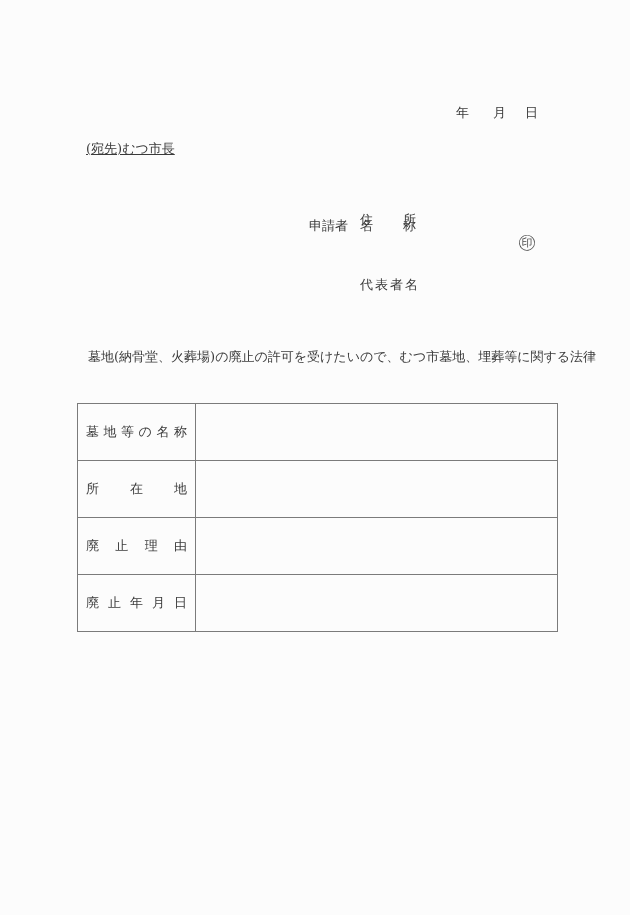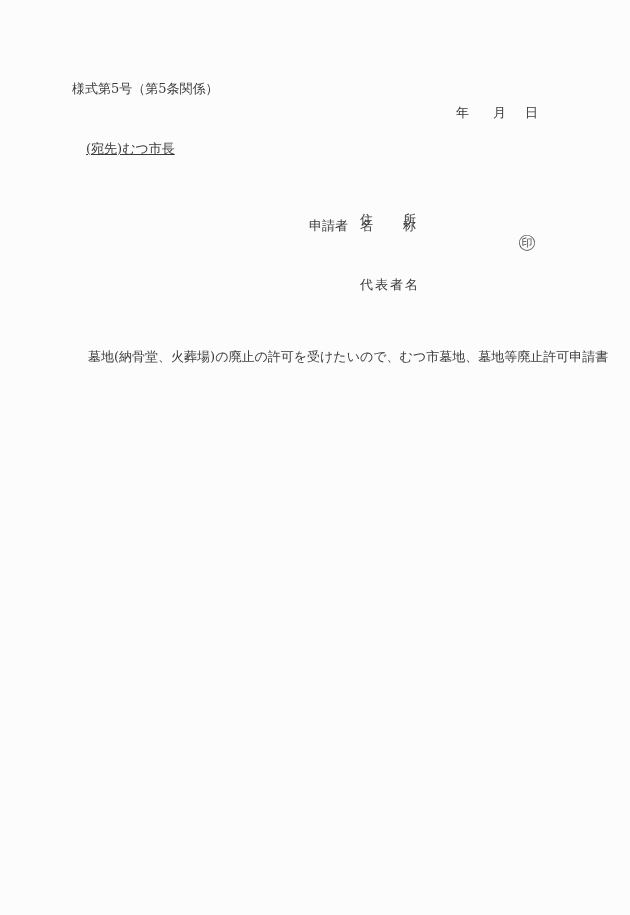--- a/index.html
+++ b/index.html
@@ -77,37 +77,56 @@
   }
   .form-table td.val {
     padding: 0 8px;
   }
 </style>
 </head>
 <body>
 
 <div class="page">
 
-  <div class="abs form-number">様式第5号（第5条関係）</div>
 
   <div class="abs date-line">
     <span class="y">年</span><span class="m">月</span><span class="d">日</span>
   </div>
 
   <div class="abs recipient">(宛先)むつ市長</div>
 
   <div class="abs applicant-label">申請者</div>
 
   <div class="applicant-line addr">住所</div>
 
   <div class="applicant-line name">名称</div>
 
   <div class="applicant-line rep">代表者名</div>
 
   <div class="abs seal">㊞</div>
 
 
   <div class="abs body-text">
-    <div class="line1">墓地(納骨堂、火葬場)の廃止の許可を受けたいので、むつ市墓地、墓地等廃止許可申請書</div>
+    <div class="line1">墓地(納骨堂、火葬場)の廃止の許可を受けたいので、むつ市墓地、埋葬等に関する法律</div>
   </div>
 
+  <table class="form-table">
+    <tbody>
+      <tr>
+        <td class="lbl">墓地等の名称</td>
+        <td class="val"></td>
+      </tr>
+      <tr>
+        <td class="lbl">所在地</td>
+        <td class="val"></td>
+      </tr>
+      <tr>
+        <td class="lbl">廃止理由</td>
+        <td class="val"></td>
+      </tr>
+      <tr>
+        <td class="lbl">廃止年月日</td>
+        <td class="val"></td>
+      </tr>
+    </tbody>
+  </table>
 
 </div>
 
 </body></html>

